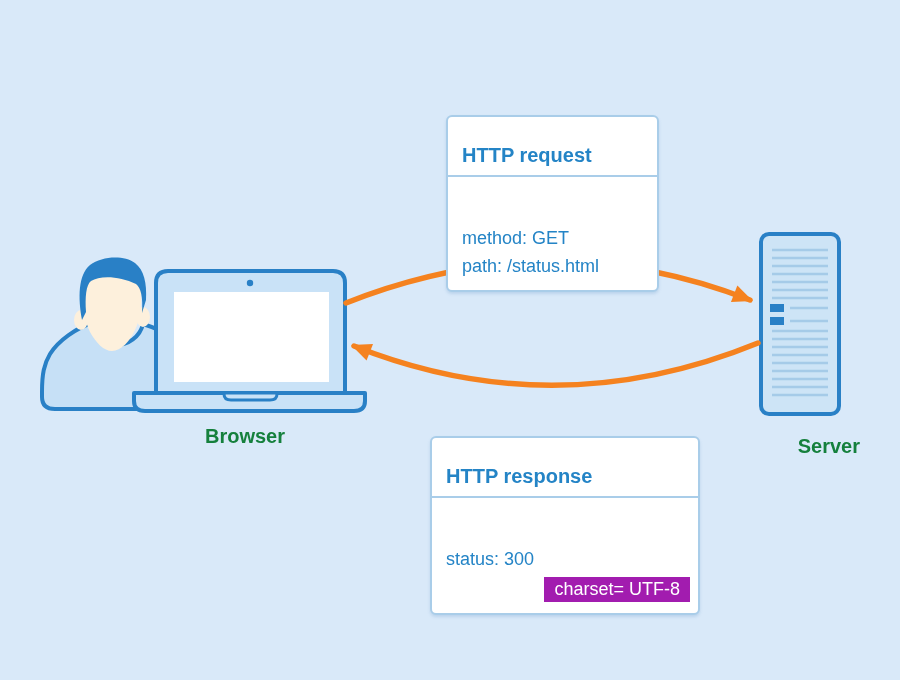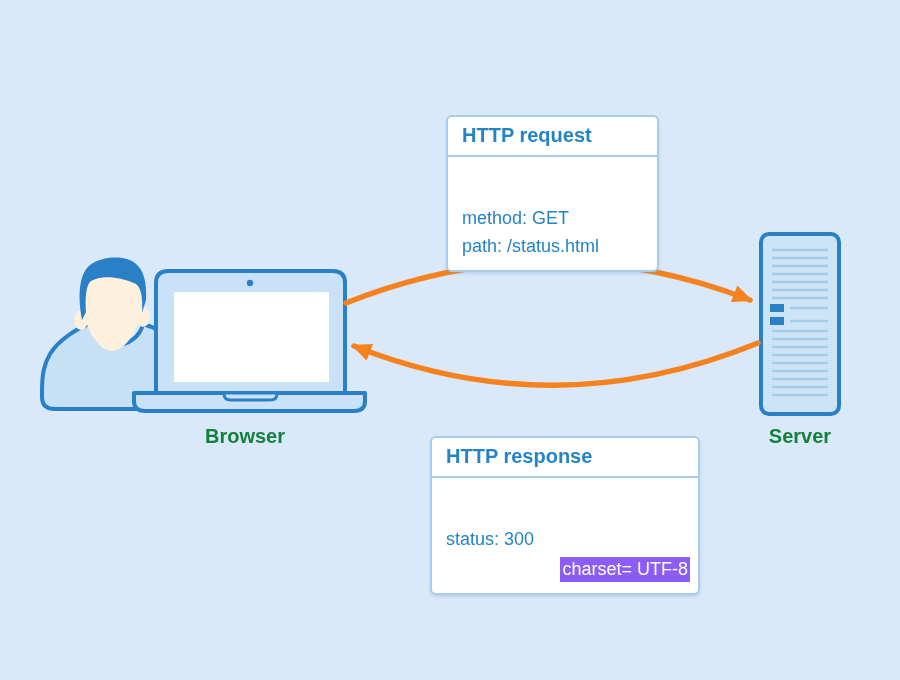--- a/index.html
+++ b/index.html
@@ -39,55 +39,57 @@
     left: 430px;
     top: 436px;
     width: 270px;
   }
   .box-title {
     font-size: 20px;
     font-weight: bold;
     padding: 7px 14px 8px 14px;
     border-bottom: 2px solid #A9CDE9;
     color: #2484C6;
+    margin-top: 20px;
   }
   .box-body {
     padding: 7px 14px 10px 14px;
     font-size: 18px;
     line-height: 28px;
     margin-top: 40px;
   }
   .chip-row {
     text-align: right;
     margin: 2px -6px 0 0;
   }
   .chip {
     display: inline-block;
-    background: #8b5cf6;
+    background: #a21caf;
     color: #FFFFFF;
     font-size: 18px;
     line-height: 25px;
-    padding: 0 2px;
+    padding: 0 10px;
   }
   .node-label {
     position: absolute;
     font-size: 20px;
     font-weight: bold;
     color: #15803d;
     text-align: center;
   }
   .node-label.browser {
     left: 160px;
     top: 425px;
     width: 170px;
   }
   .node-label.server {
     left: 740px;
-    top: 425px;
+    top: 435px;
     width: 120px;
+    text-align: right;
   }
 </style>
 </head>
 <body>
 
 <div class="canvas">
 
   <svg class="illustration" viewBox="0 0 900 680" xmlns="http://www.w3.org/2000/svg">
     <defs>
       <marker id="ah" viewBox="0 0 10 10" refX="8.5" refY="5" markerWidth="22" markerHeight="20" orient="auto" markerUnits="userSpaceOnUse">

